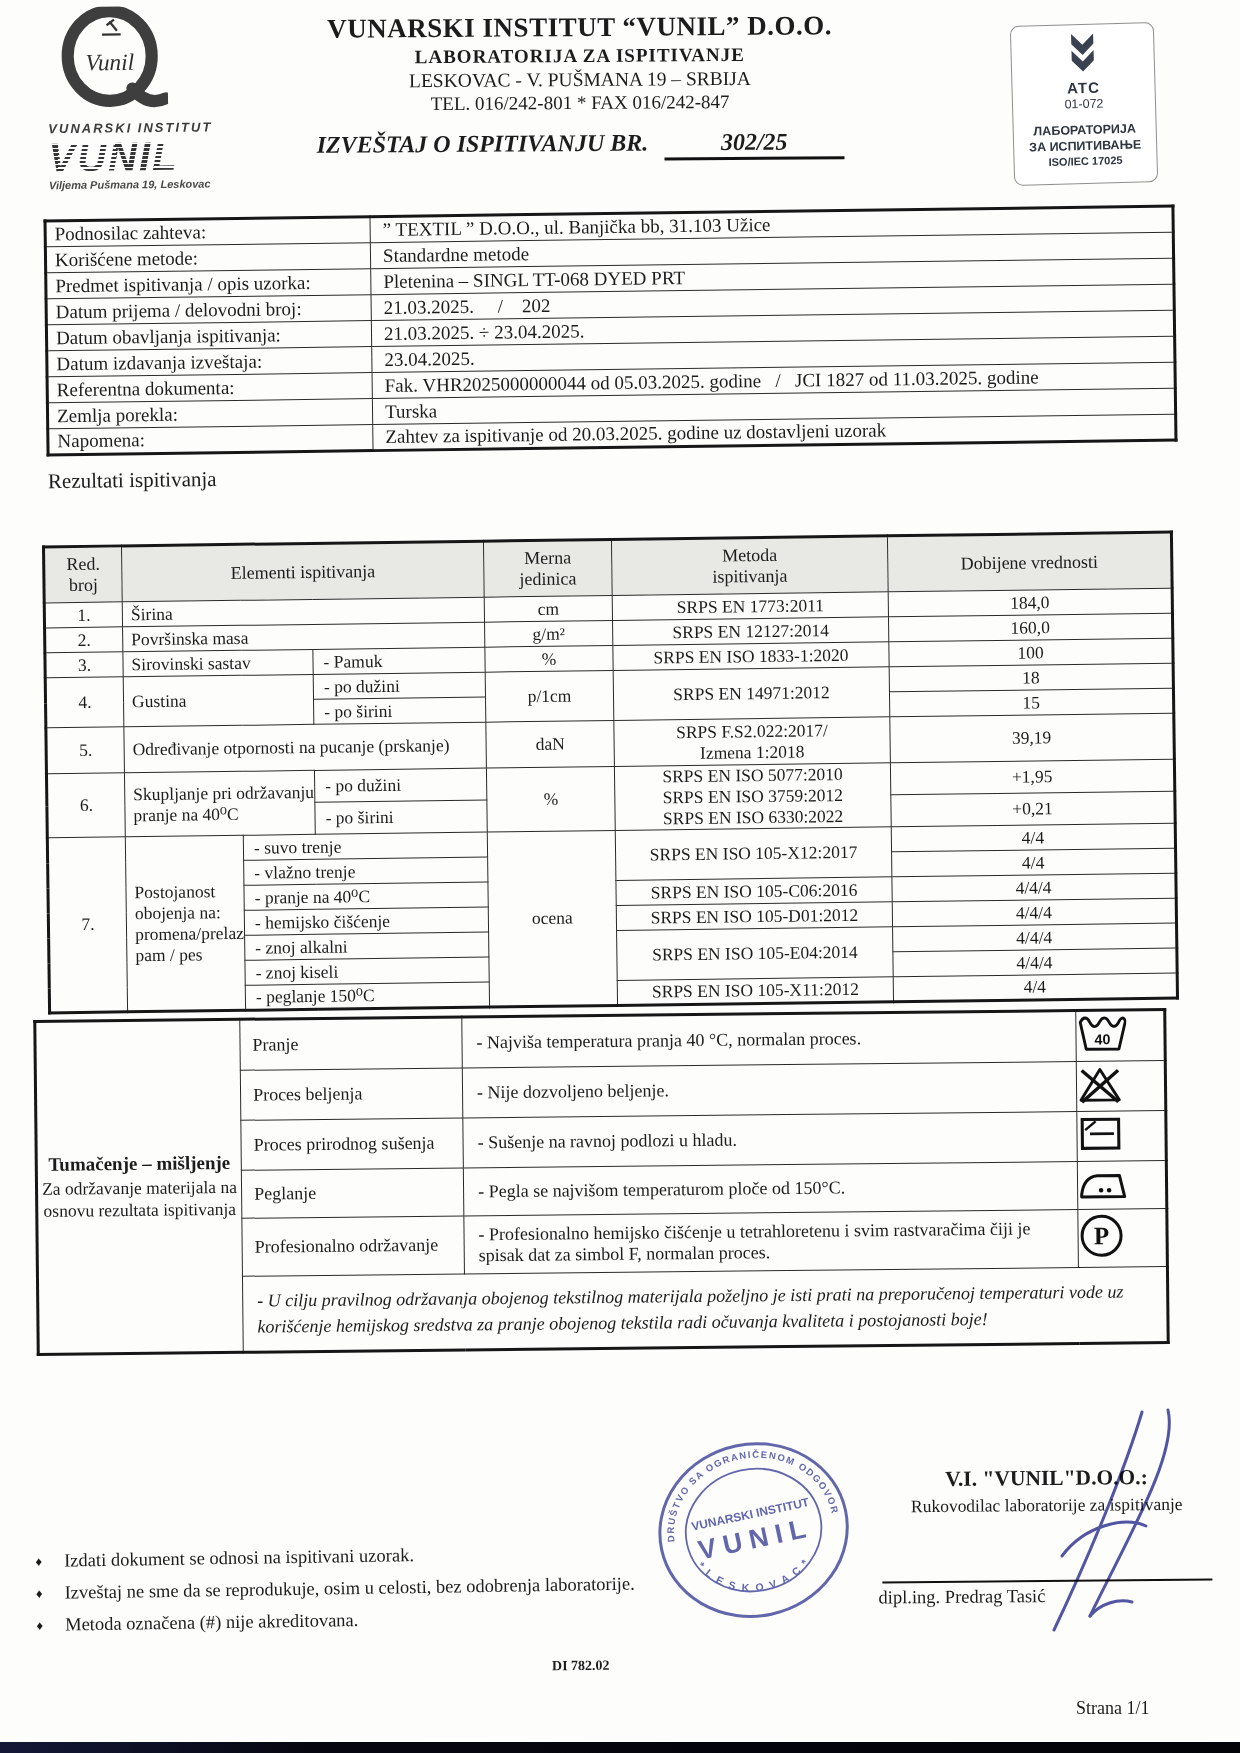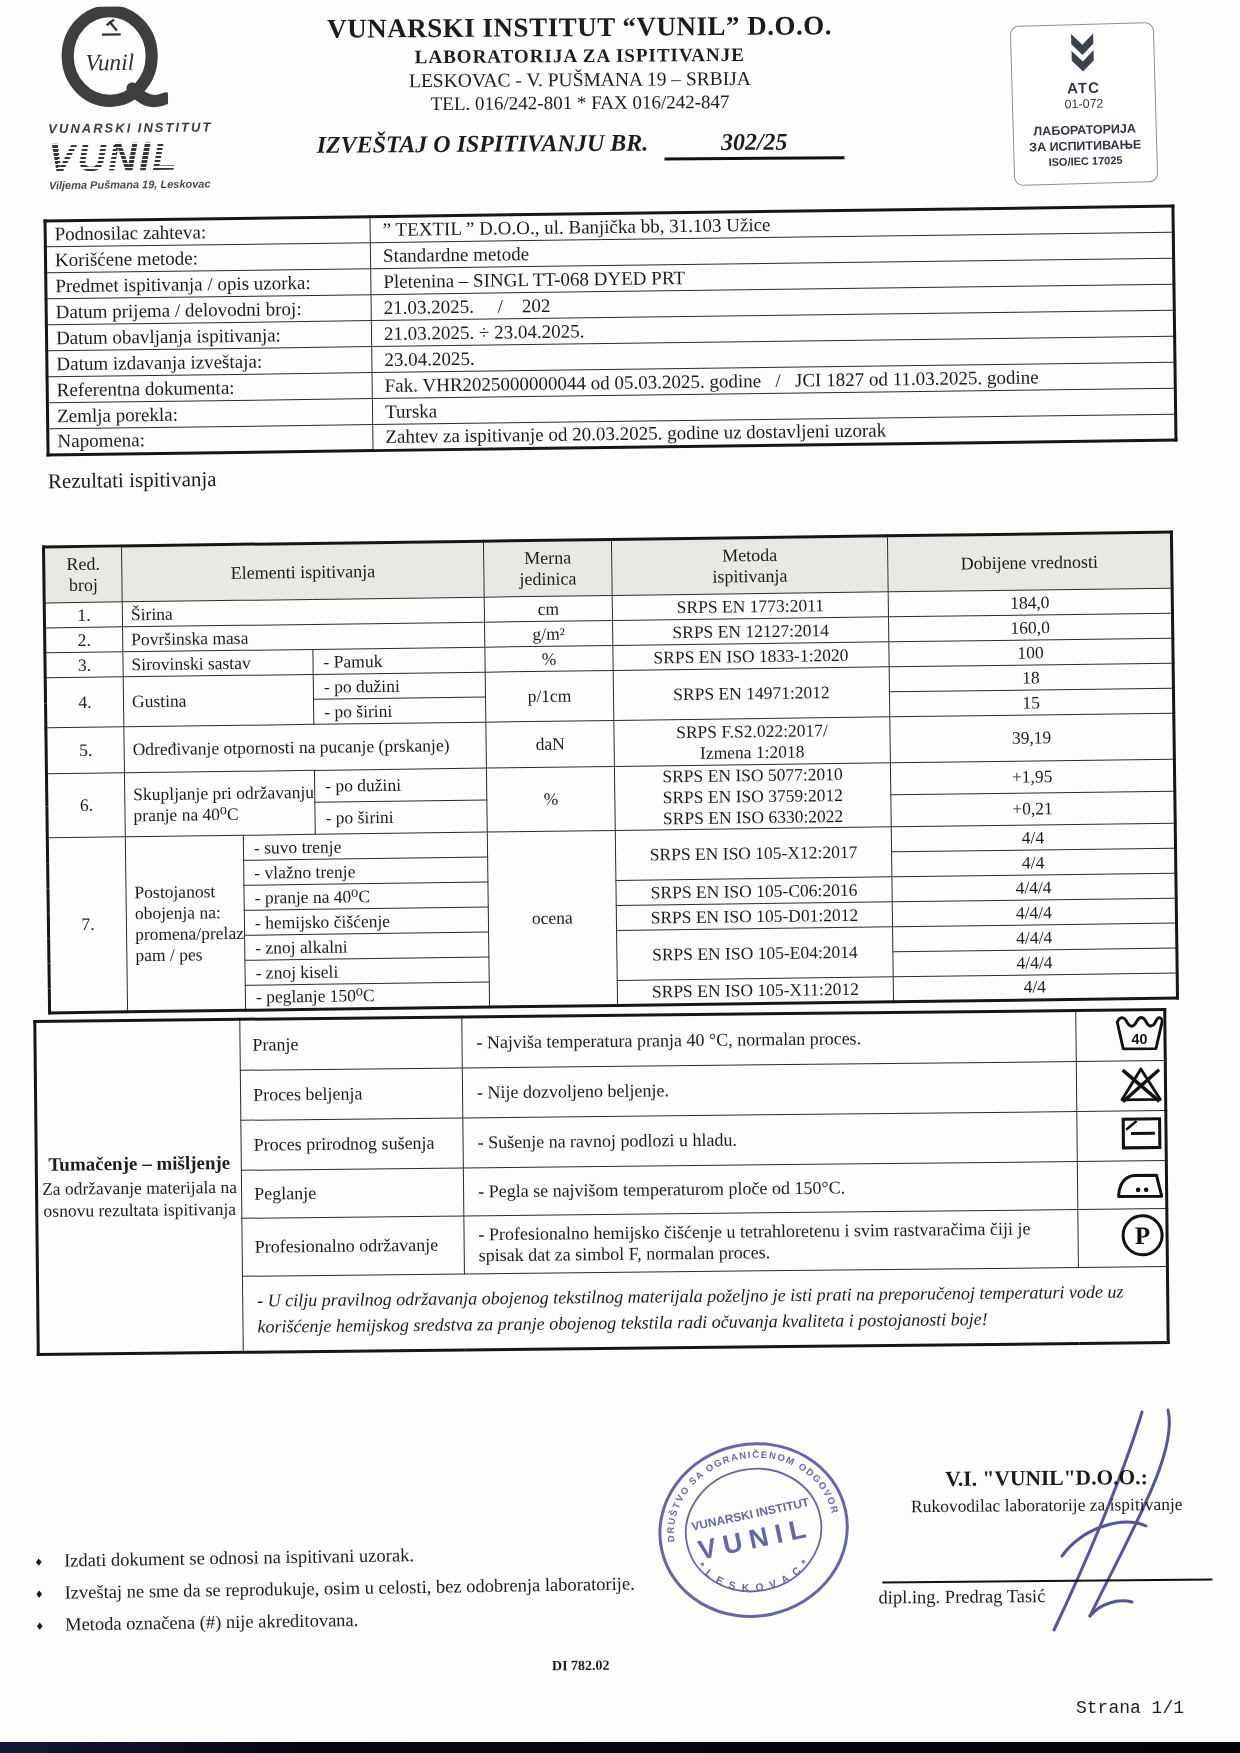--- a/index.html
+++ b/index.html
@@ -65,29 +65,29 @@
 
   
   .care-table { position:absolute; left:35px; top:1014px; width:1130px;
     border:3.5px solid #161616; transform:rotate(-0.6deg); }
   .care-table td { font-size:18px; vertical-align:middle; }
   .care-left { text-align:center; padding:4px; }
   .care-left-title { font-size:19px; font-weight:bold; }
   .care-left-sub { font-size:17.5px; margin-top:3px; line-height:1.25; }
   .care-label { padding-left:12px; height:48px; }
   .care-desc { padding-left:14px; }
-  .care-sym { text-align:right; }
+  .care-sym { text-align:left; }
   .care-note { font-style:italic; font-size:17.5px; line-height:1.45; padding:7px 14px; height:76px; vertical-align:top; }
 
   
   .foot-notes { position:absolute; left:30px; top:1545px; width:780px; transform:rotate(-0.9deg); }
   .foot-note { font-size:18.5px; margin-bottom:11px; display:flex; }
   .foot-note .dia { font-size:13px; margin:3px 22px 0 6px; }
   .doc-code { position:absolute; left:552px; top:1658px; font-size:14px; font-weight:bold; transform:rotate(-0.5deg); }
-  .page-num { position:absolute; left:1076px; top:1698px; font-size:18px;font-family:Liberation Mono, monospace; }
+  .page-num { position:absolute; left:1076px; top:1698px; font-size:18px; }
 
   .sig-block { position:absolute; left:856px; top:1466px; width:382px; text-align:center; transform:rotate(-0.5deg); z-index:3; }
   .sig-company { font-size:21.5px; font-weight:bold; }
   .sig-role { font-size:17.5px; margin-top:4px; }
   .sig-line { width:330px; border-bottom:2.5px solid #111; height:66px; margin:0 auto; }
   .sig-name { font-size:18.5px; margin-top:4px; text-align:left; padding-left:22px; }
 
   .stamp { position:absolute; left:652px; top:1436px; transform:rotate(-12deg);
     z-index:2; mix-blend-mode:multiply; opacity:0.92; }
   .ink { position:absolute; left:880px; top:1408px; z-index:4; mix-blend-mode:multiply; }

